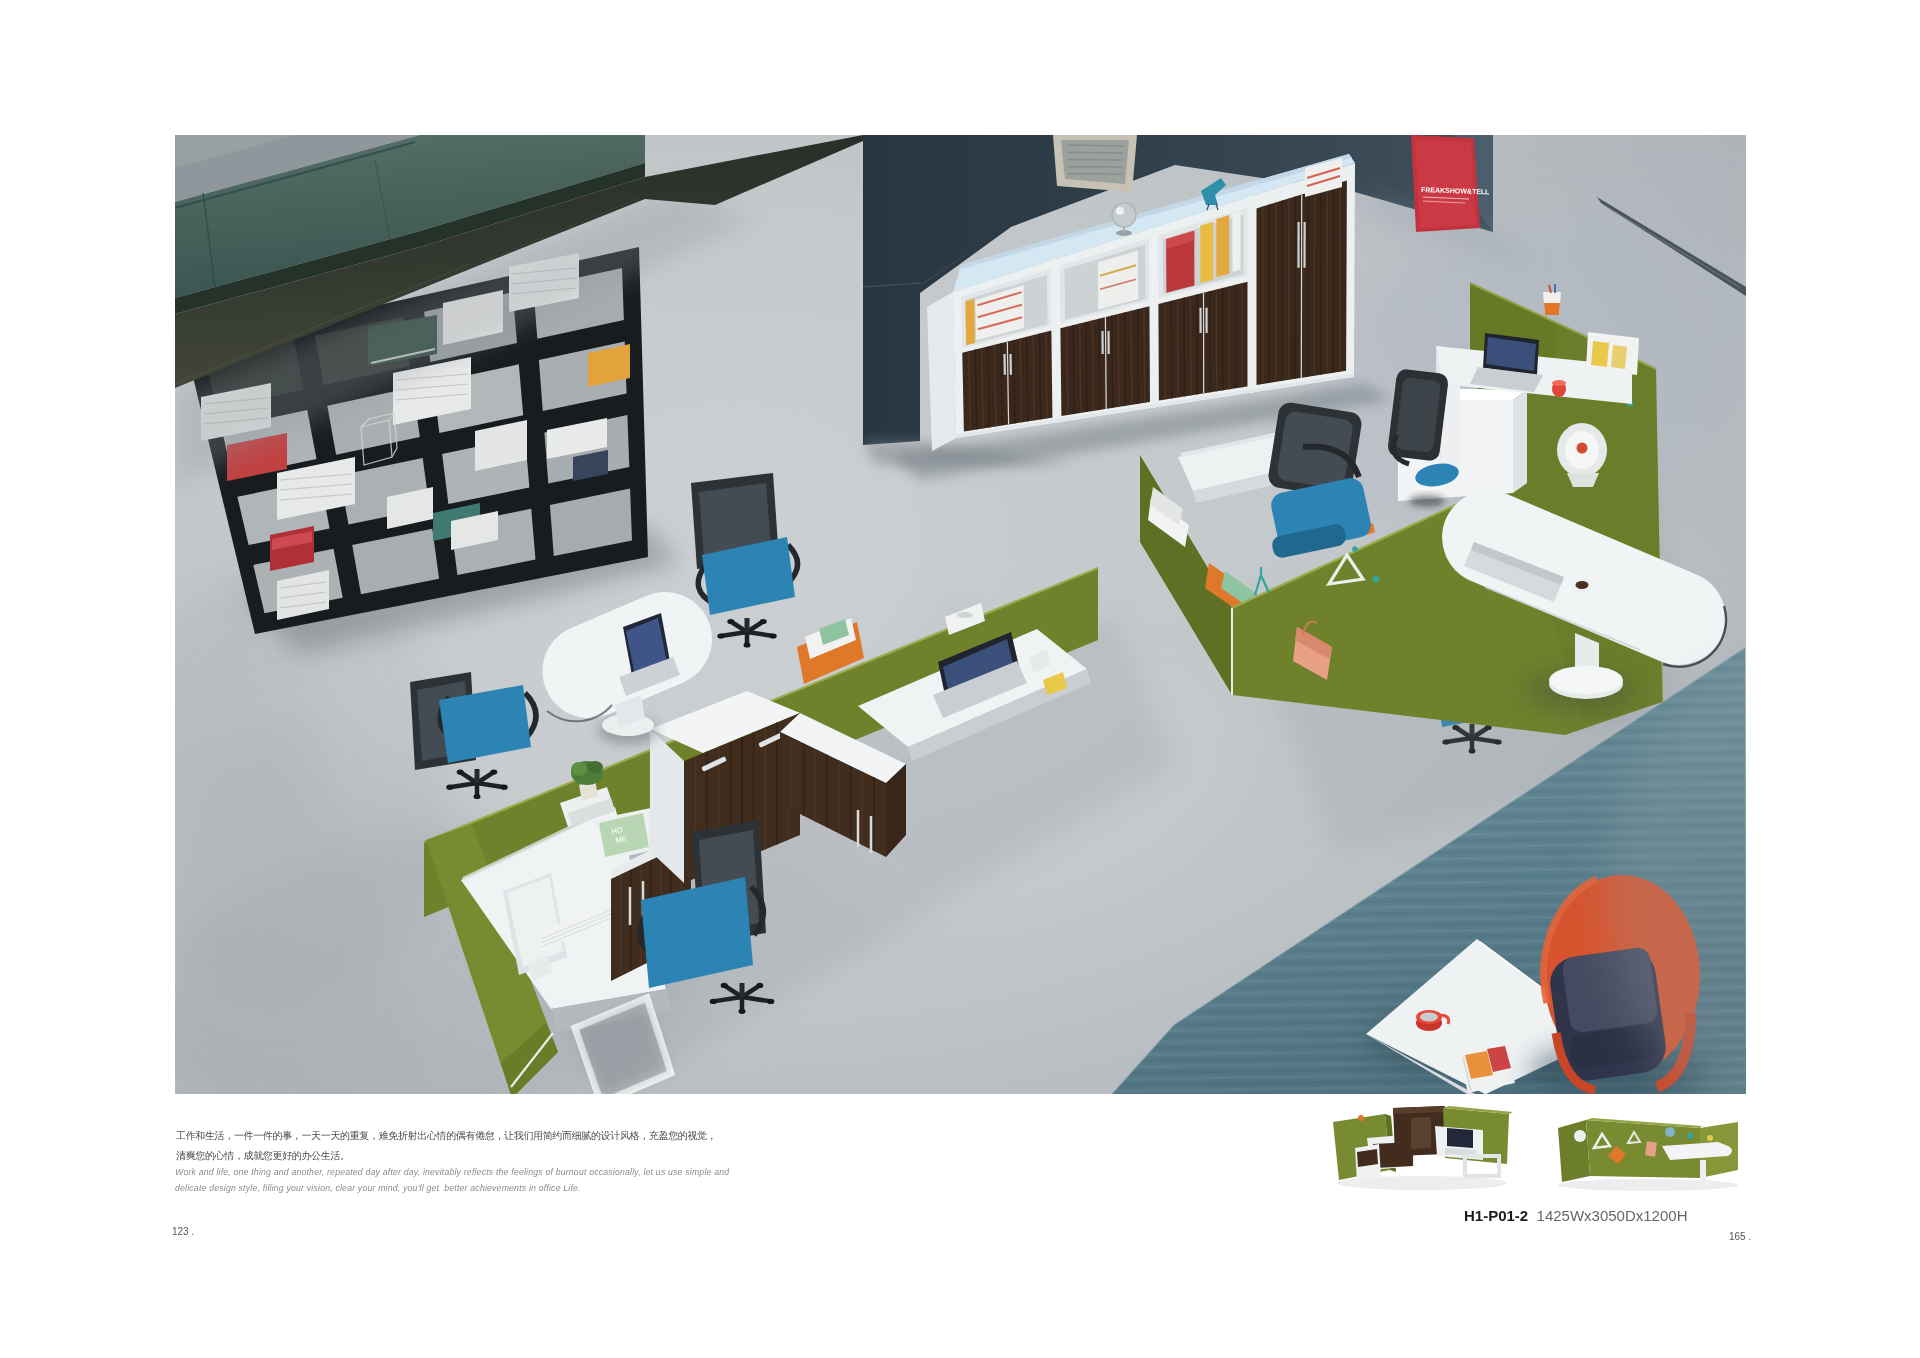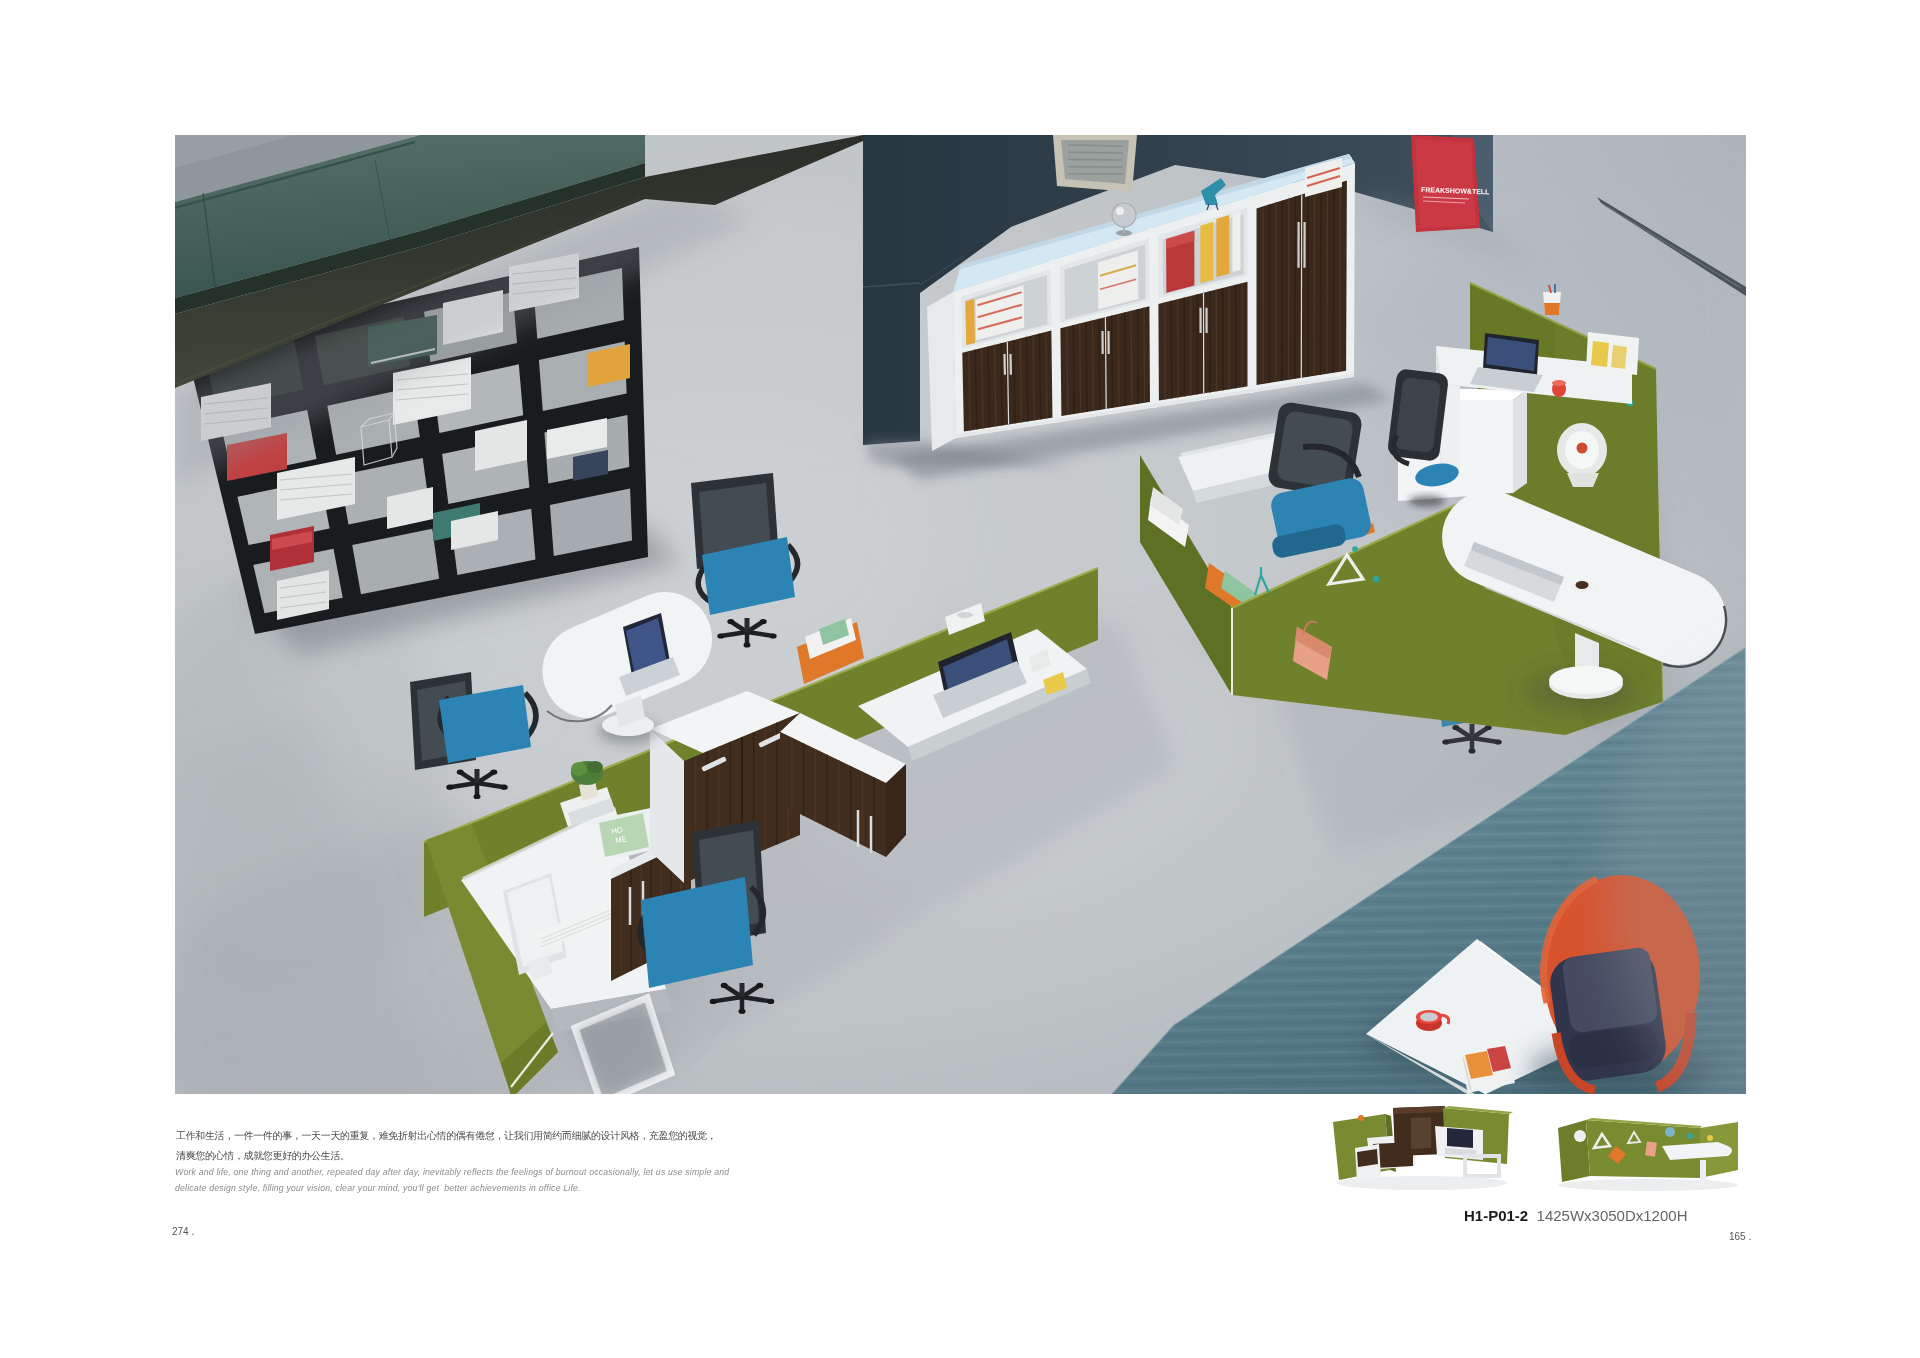--- a/index.html
+++ b/index.html
@@ -580,21 +580,21 @@
         <rect x="1380.0" y="818.0" width="106.0" height="124.0" rx="26" fill="#30354b" transform="rotate(-8 1433.0 880.0)"></rect>
         <rect x="1391.0" y="817.0" width="88.0" height="76.0" rx="12" fill="#454a60" transform="rotate(-8 1435.0 855.0)"></rect>
         <rect x="1394.0" y="895.0" width="88.0" height="34.0" rx="13" fill="#2b3044" transform="rotate(-8 1438.0 912.0)"></rect>
         <path d="M1381 898 Q1389 950 1420 955" fill="none" stroke="#c84627" stroke-width="9"></path>
         <path d="M1516 878 Q1515 940 1482 952" fill="none" stroke="#c84627" stroke-width="11"></path>
         <ellipse cx="1650.0" cy="760.0" rx="220.0" ry="260.0" fill="#9aa4ab" fill-opacity="0.25" filter="url(#b20)"></ellipse>
         <path d="M0.0 620.0 L130.0 580.0 L260.0 959.0 L0.0 959.0 Z" fill="#9aa1a6" fill-opacity="0.16" filter="url(#b20)"></path>
       </svg></div>
 <div class="abs cn" style="left:176px;top:1126px;">工作和生活，一件一件的事，一天一天的重复，难免折射出心情的偶有倦怠，让我们用简约而细腻的设计风格，充盈您的视觉，<br>清爽您的心情，成就您更好的办公生活。</div>
 <div class="abs en" style="left:175px;top:1165px;">Work and life, one thing and another, repeated day after day, inevitably reflects the feelings of burnout occasionally, let us use simple and<br>delicate design style, filling your vision, clear your mind, you'll get&nbsp; better achievements in office Life.</div>
-<div class="abs pg" style="left:172px;top:1226px;">274 .</div>
+<div class="abs pg" style="left:172px;top:1226px;">123 .</div>
 <div class="abs pg" style="left:1729px;top:1231px;text-align:center;">165 .</div>
 <div class="abs" style="left:1327px;top:1104px;"><svg width="190" height="88" viewBox="0 0 190 88">
 <ellipse cx="95" cy="79" rx="85" ry="7" fill="#ebedee"></ellipse>
 <path d="M6 18 L58 10 L63 66 L12 76 Z" fill="#788b31"></path>
 <path d="M58 10 L64 12 L69 68 L63 66 Z" fill="#5e7024"></path>
 <path d="M40 34 L88 30 L88 62 L44 66 Z" fill="#eef0f1"></path>
 <path d="M46 40 L86 38 L86 62 L48 64 Z" fill="#412c1e"></path>
 <path d="M66 4 L118 2 L120 50 L68 52 Z" fill="#412c1e"></path>
 <path d="M66 4 L118 2 L118 8 L66 10 Z" fill="#5a3c2a"></path>
 <path d="M84 14 L104 13 L104 44 L84 45 Z" fill="#58422f"></path>

